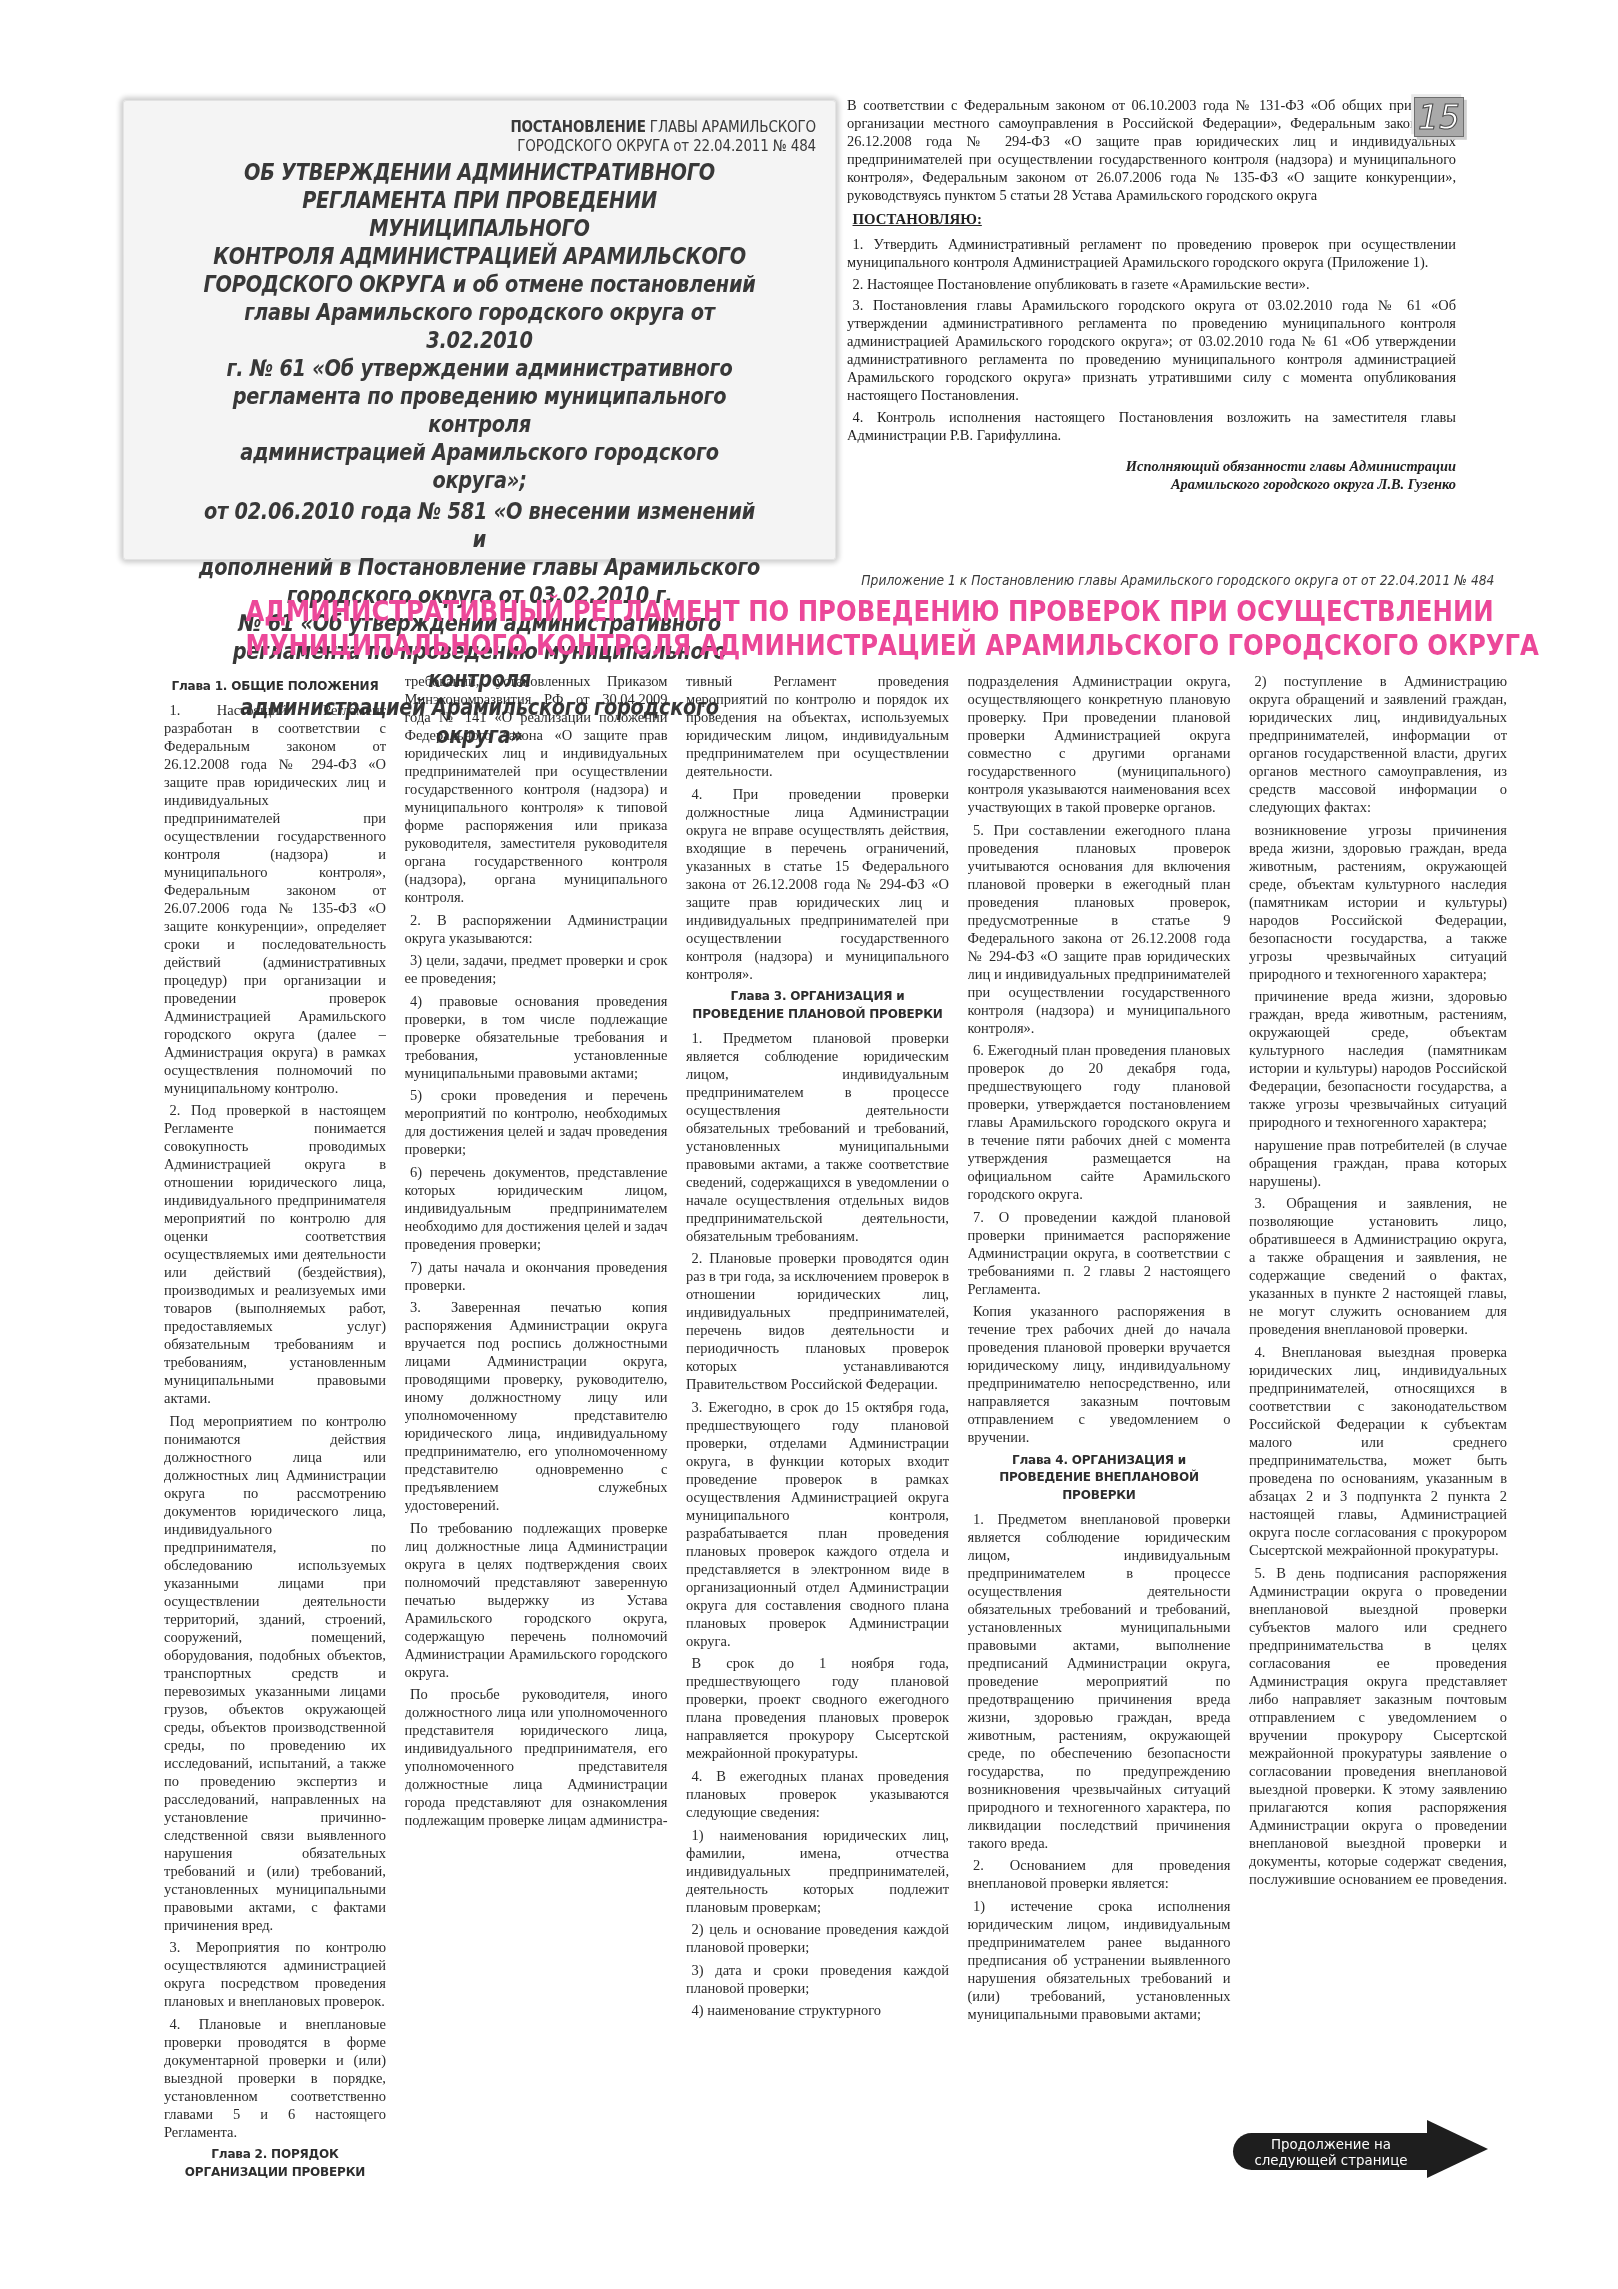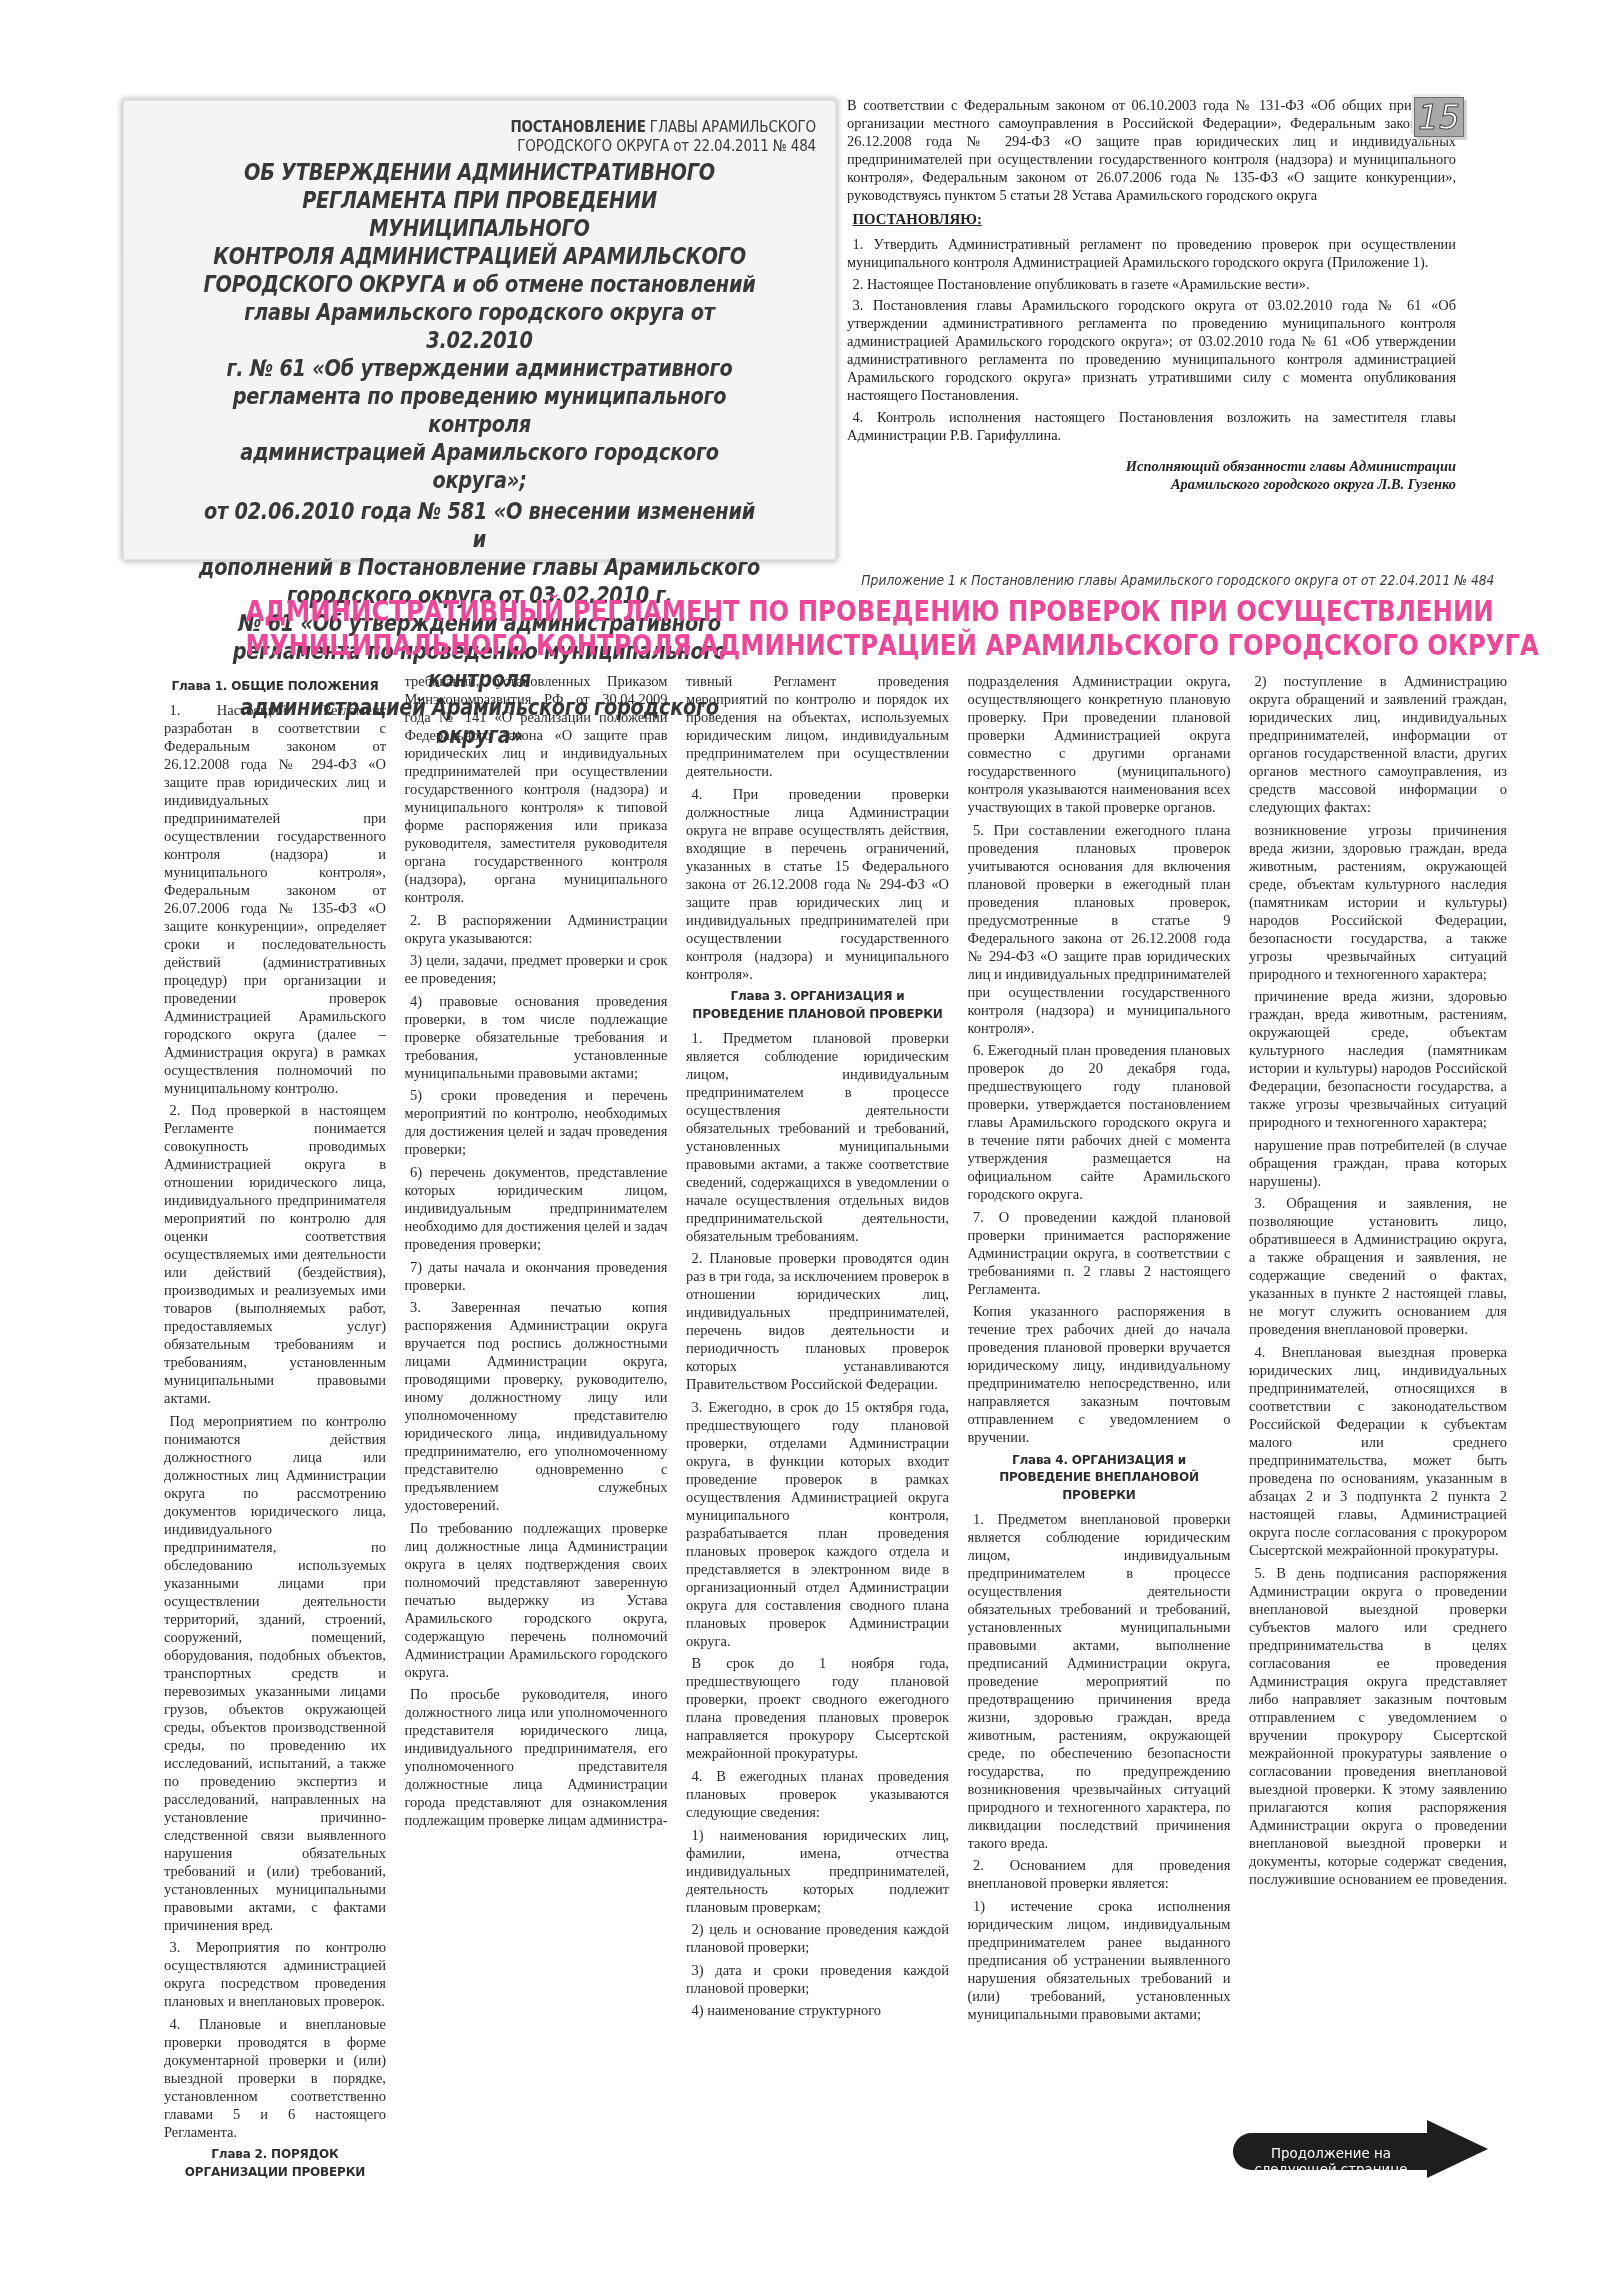--- a/index.html
+++ b/index.html
@@ -70,21 +70,21 @@
     text-align: center; color: #2e2e2e; margin: 5.5px 0 5.5px 0; letter-spacing: -0.2px;
   }
 
   
   .continue {
     position: absolute; left: 1233px; top: 2120px; width: 268px; height: 59px;
   }
   .continue .body {
     position: absolute; left: 0; top: 13px; width: 196px; height: 37px; background: #1e1e1e;
     border-radius: 18.5px 0 0 18.5px; color: #fff; font-family: "DejaVu Sans", sans-serif; font-size: 13.4px;
-    line-height: 15.7px; text-align: center; padding-top: 13px;
+    line-height: 15.7px; text-align: center; padding-top: 4px;
   }
   .continue .head {
     position: absolute; left: 194px; top: 0; width: 0; height: 0;
     border-top: 29.5px solid transparent; border-bottom: 29.5px solid transparent; border-left: 61px solid #1e1e1e;
   }
 </style>
 </head>
 <body>
 
 <div class="title-box">

